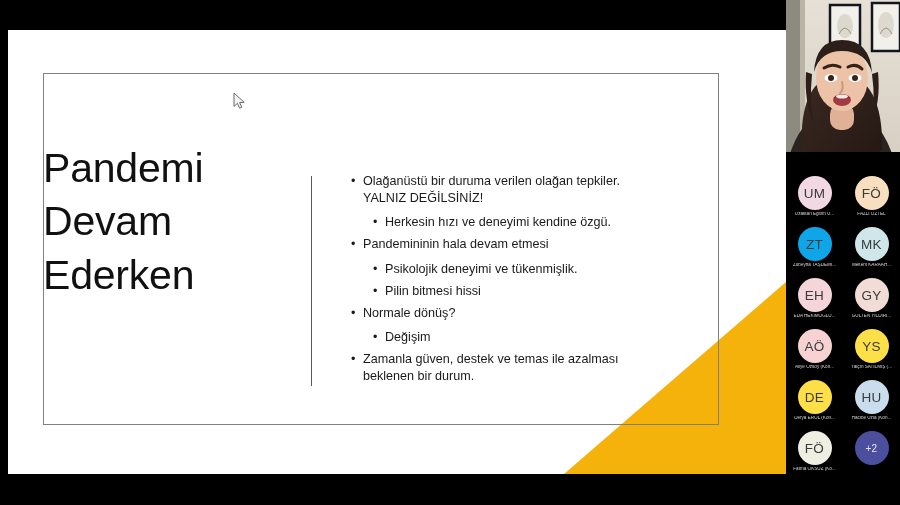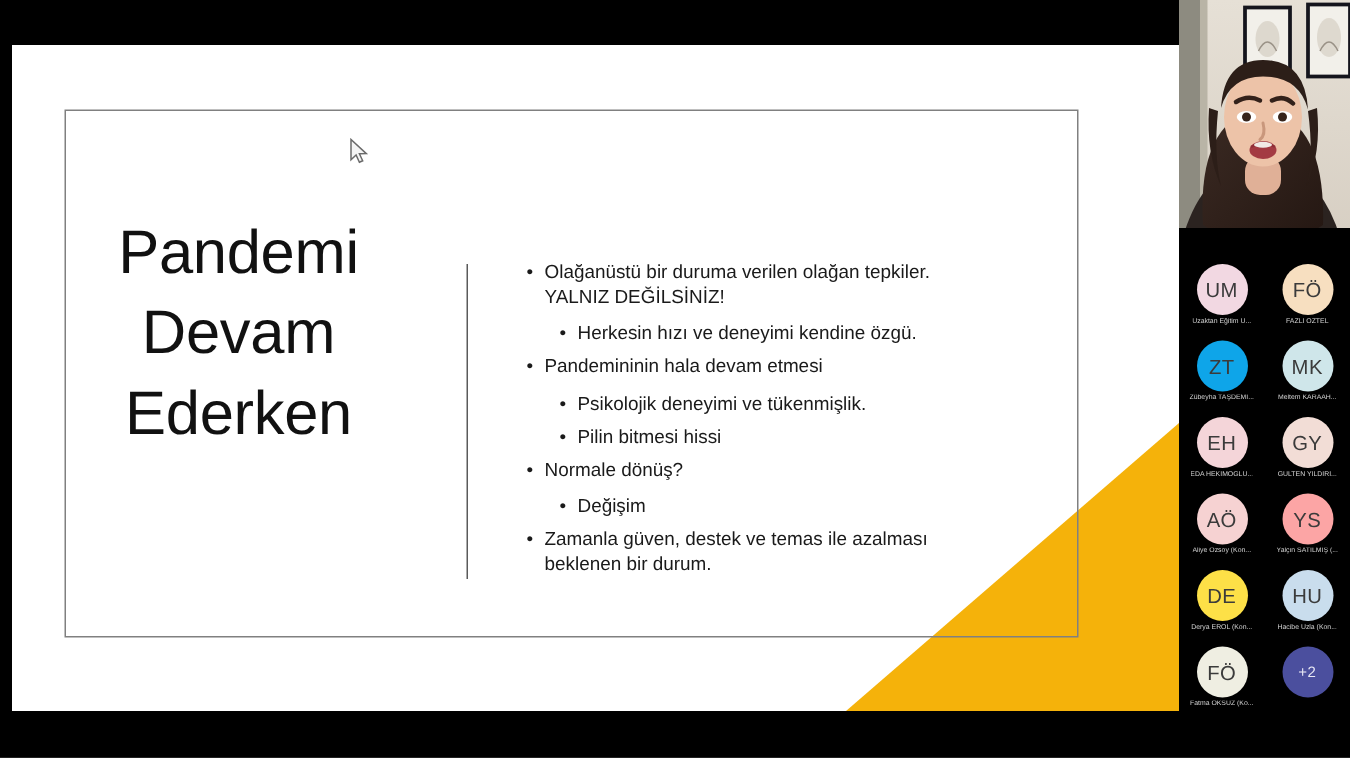--- a/index.html
+++ b/index.html
@@ -63,21 +63,21 @@
     width: 222px;
     height: 192px;
     z-index: 1;
   }
 
   #slide-title {
     position: absolute;
     left: 35px;
     top: 112px;
     width: 232px;
-    text-align: center;
+    text-align: left;
     font-family: "Liberation Sans", sans-serif;
     font-size: 41px;
     line-height: 1.30;
     color: #111111;
     font-weight: 400;
     letter-spacing: -0.2px;
     z-index: 4;
     white-space: pre-line;
   }
 
@@ -361,21 +361,21 @@
       <div class="tile">
         <div class="avatar" style="background: rgb(242, 221, 214);">GY</div>
         <div class="tile-name">GÜLTEN YILDIRI...</div>
       </div>
 
       <div class="tile">
         <div class="avatar" style="background: rgb(246, 210, 210);">AÖ</div>
         <div class="tile-name">Aliye Özsoy (Kon...</div>
       </div>
       <div class="tile">
-        <div class="avatar" style="background: #fca5a5;">YS</div>
+        <div class="avatar" style="background: #fde047;">YS</div>
         <div class="tile-name">Yalçın SATILMIŞ (...</div>
       </div>
 
       <div class="tile">
         <div class="avatar" style="background: #fde047;">DE</div>
         <div class="tile-name">Derya EROL (Kon...</div>
       </div>
       <div class="tile">
         <div class="avatar" style="background: rgb(201, 221, 237);">HU</div>
         <div class="tile-name">Hacibe Uzla (Kon...</div>

